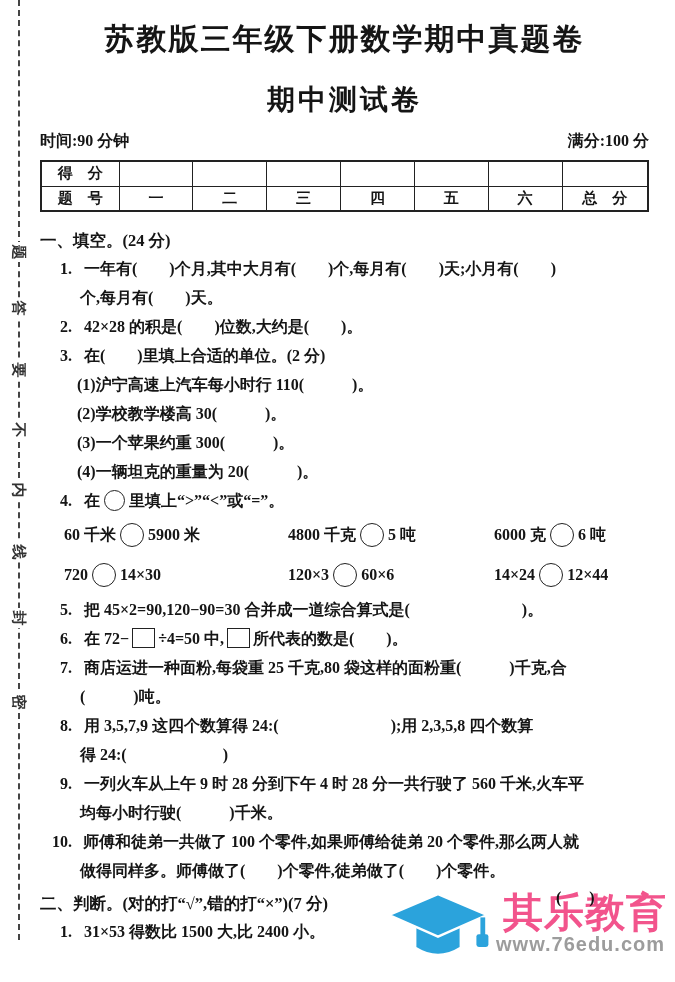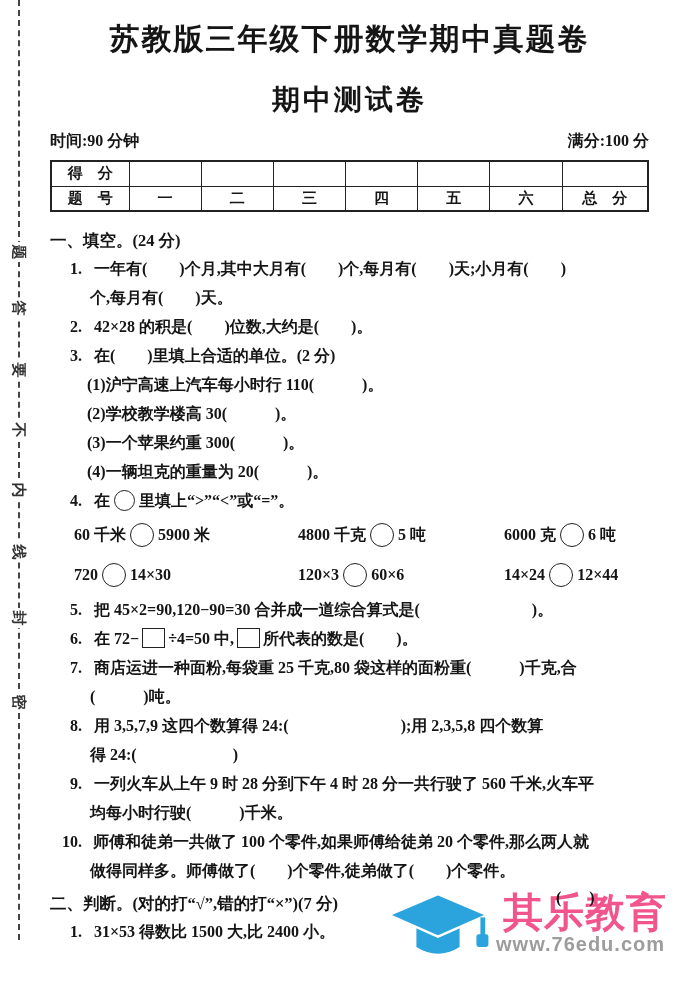--- a/index.html
+++ b/index.html
@@ -19,21 +19,21 @@
     position:absolute; left:18px; top:0; height:940px; width:0;
     border-left:2px dashed #444;
   }
   .seal-char {
     position:absolute; left:-11px; width:20px; height:20px;
     background:#fff; color:#333;
     font-size:15px; line-height:20px; text-align:center;
     transform:rotate(90deg);
   }
   
-  .content { position:relative; padding:20px 26px 0 50px; }
+  .content { position:relative; padding:20px 26px 0 40px; }
   .title {
     text-align:center; font-size:30px; font-weight:700;
     letter-spacing:2px; line-height:38px;
   }
   .subtitle {
     text-align:center; font-size:28px; font-weight:700;
     letter-spacing:3px; line-height:36px; margin-top:24px;
   }
   .meta-row {
     display:flex; justify-content:space-between;

